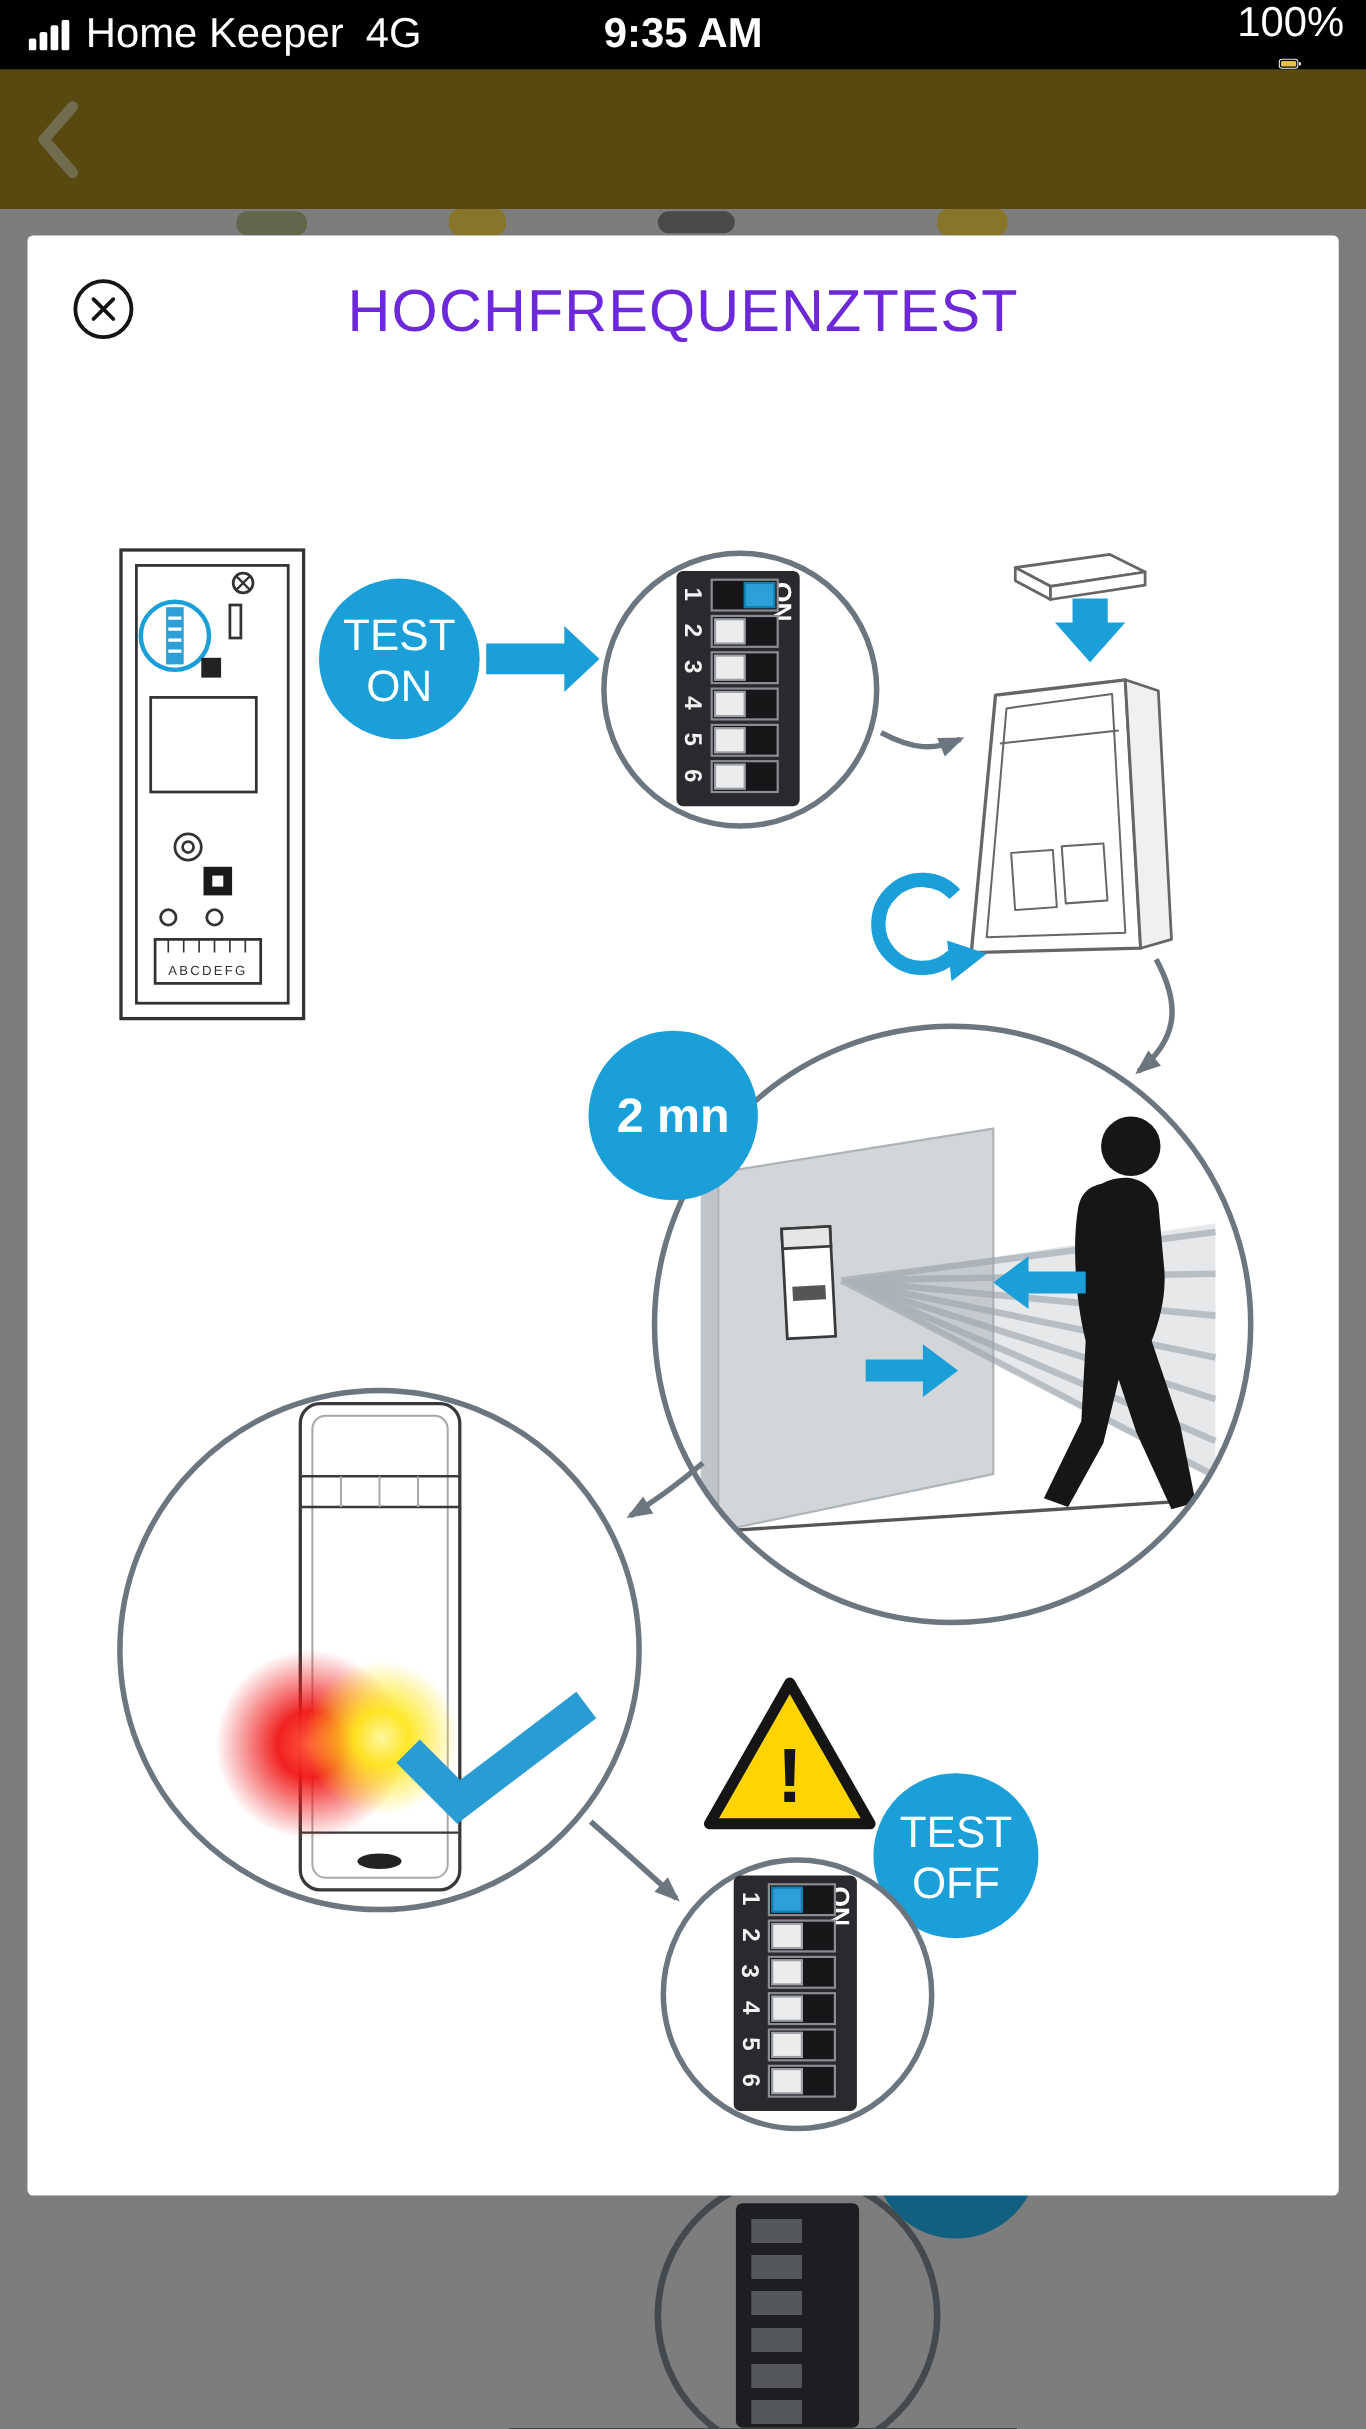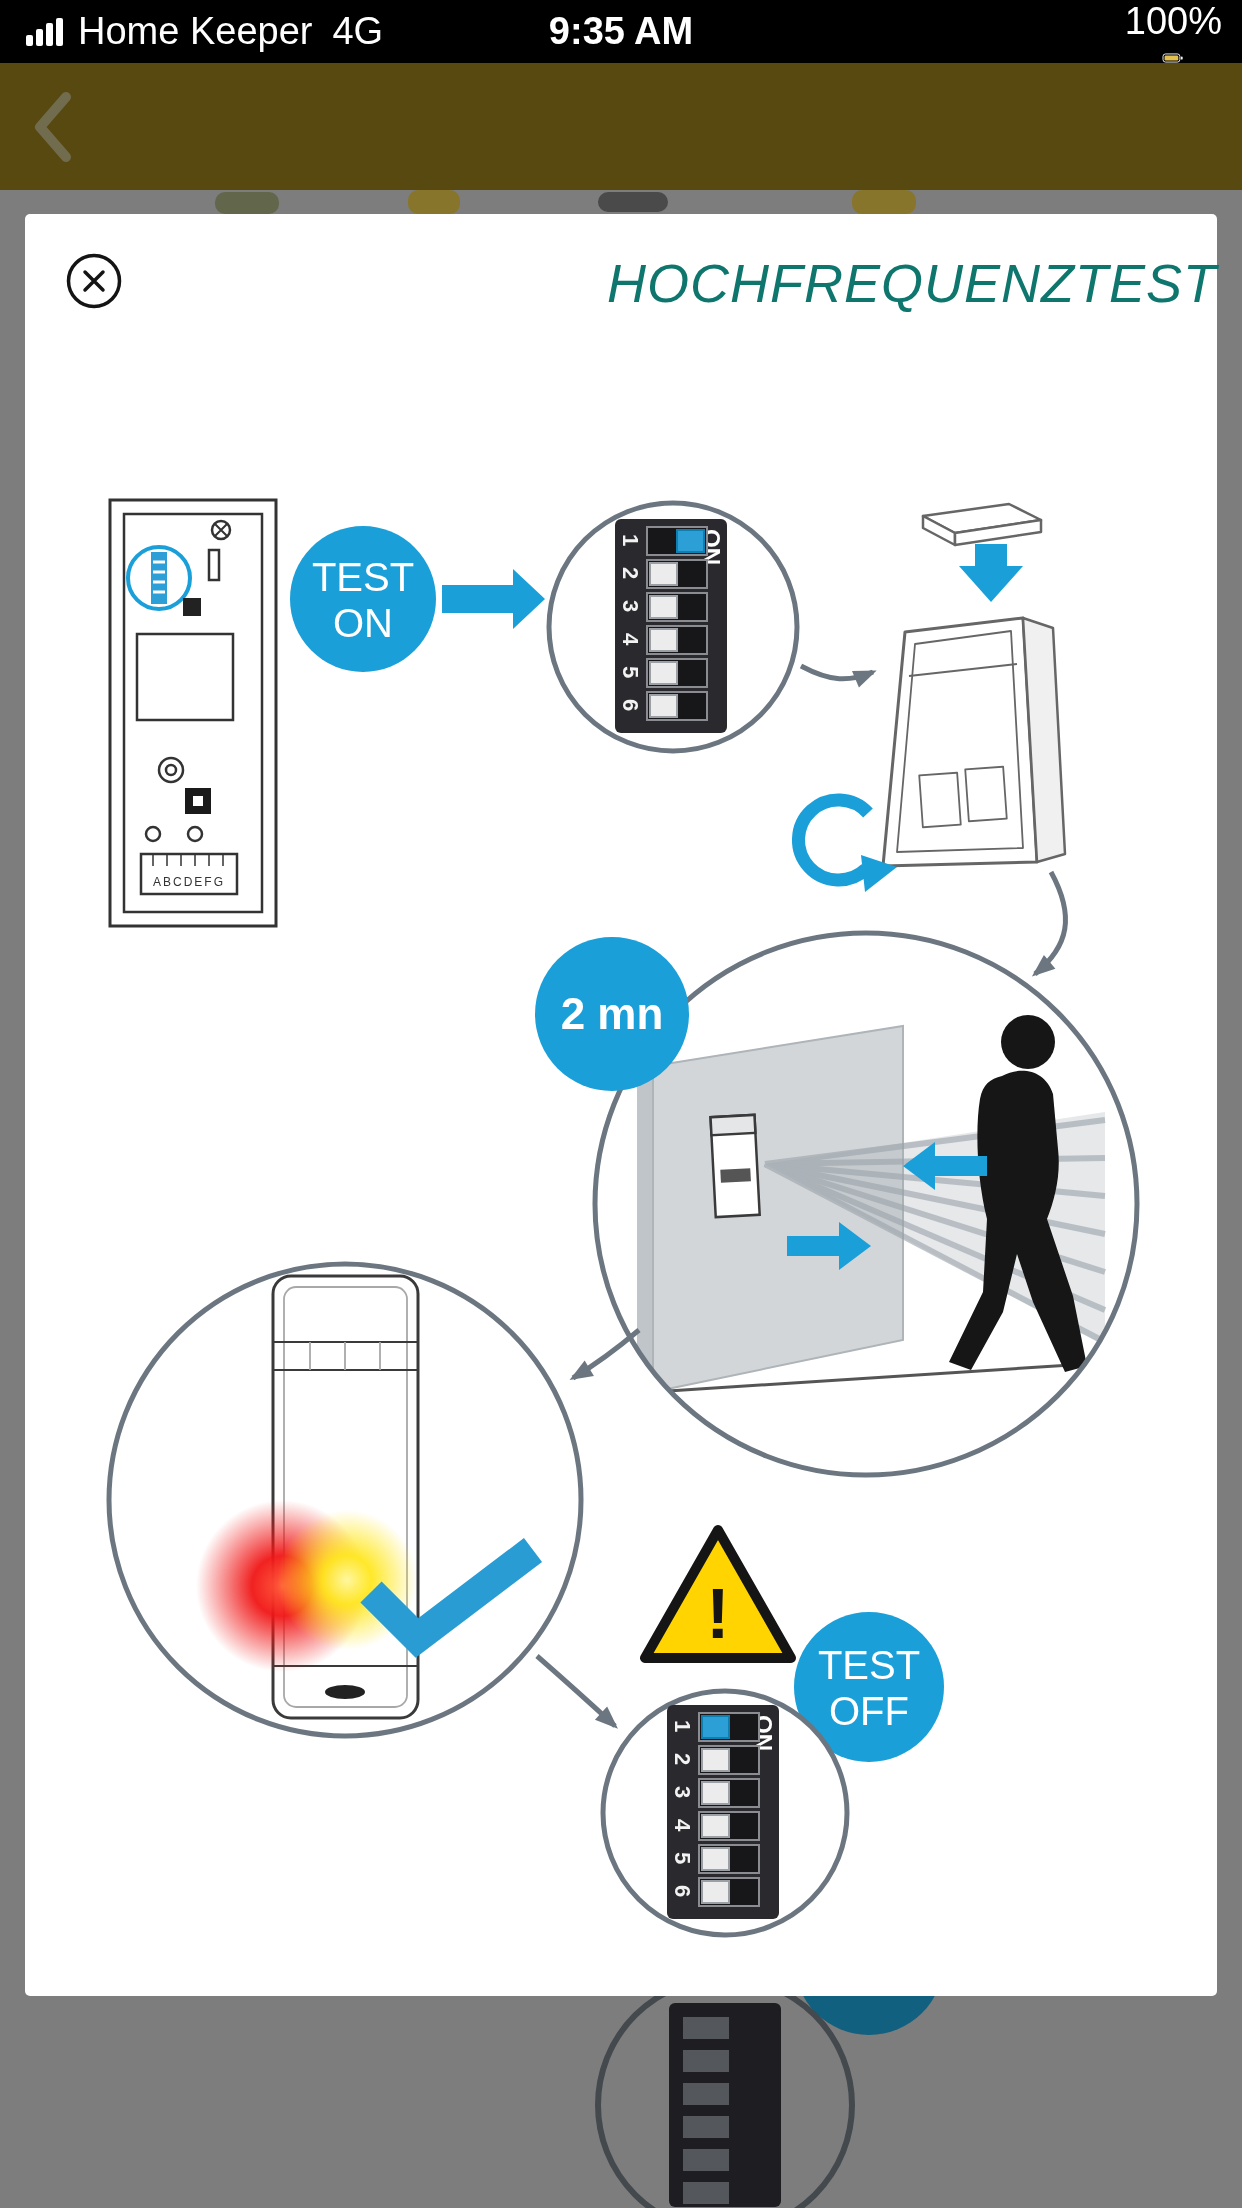--- a/index.html
+++ b/index.html
@@ -25,21 +25,21 @@
   .bg-dim { position:absolute; top:190px; left:0; width:100%; height:2018px; background:#7d7d7d; }
   .hint { position:absolute; border-radius:10px; opacity:.9; }
   .dim-circle-blue { position:absolute; left:794px; top:1695px; width:150px; height:150px; border-radius:50%; background:#11607f; }
   .dim-dip-ring { position:absolute; left:595px; top:1785px; width:260px; height:260px; border-radius:50%; border:6px solid #44494e; }
   .dim-dip-body { position:absolute; left:669px; top:1813px; width:112px; height:204px; background:#1e1e22; border-radius:6px; }
   .dim-dip-caps { position:absolute; left:683px; top:1827px; width:46px; height:190px;
                   background:repeating-linear-gradient(180deg,#5d6165 0 22px, rgba(0,0,0,0) 22px 33px); opacity:.85; }
 
   
   .modal { position:absolute; left:25px; top:214px; width:1192px; height:1782px; background:#fff; border-radius:5px; }
-  .modal-title { position:absolute; top:38px; left:0; right:0; text-align:right; font-size:54px; color:#0f766e; letter-spacing:1px;font-style:italic; }
+  .modal-title { position:absolute; top:38px; left:0; right:0; text-align:center; font-size:54px; color:#6d28d9; letter-spacing:1px; }
   .close-button { position:absolute; left:40px; top:38px; width:58px; height:58px; background:none; border:none; padding:0; cursor:pointer; }
   svg.diagram { position:absolute; left:0; top:0; width:1192px; height:1782px; }
 
   
   svg text { font-family:"Liberation Sans", sans-serif; }
   .badge-text { fill:#fff; font-size:40px; text-anchor:middle; }
   .timer-text { fill:#fff; font-size:44px; font-weight:700; text-anchor:middle; }
   .dip-num { fill:#f2f2f2; font-size:22px; font-weight:600; }
   .dip-on  { fill:#fff; font-size:24px; font-weight:700; }
   .warn-mark { fill:#151515; font-size:70px; font-weight:700; text-anchor:middle; }

